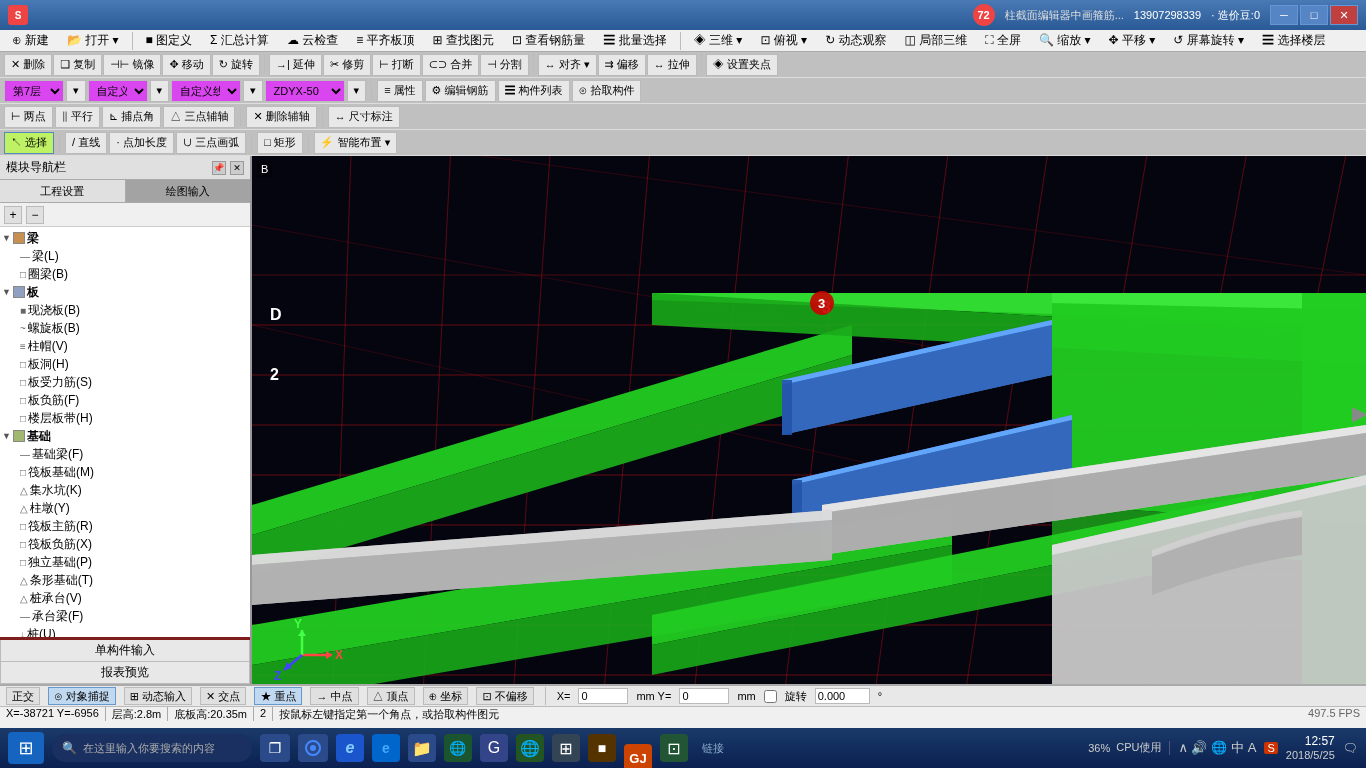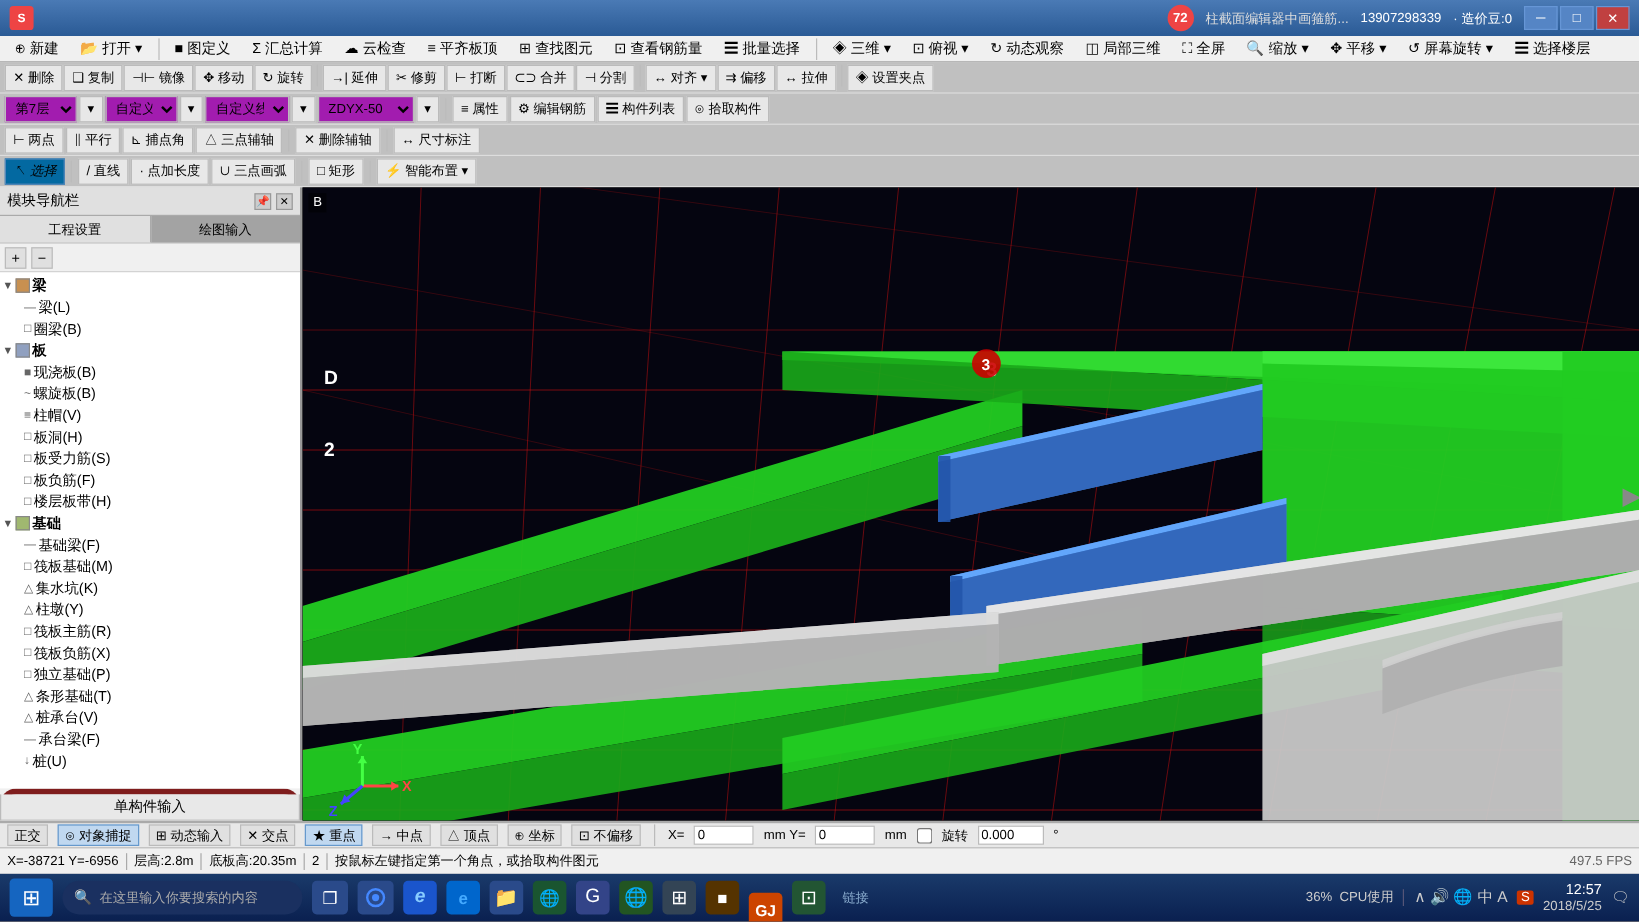--- a/index.html
+++ b/index.html
@@ -63,26 +63,26 @@
     .tb-btn {
       height: 22px;
       padding: 0 6px;
       background: #e8e8e8;
       border: 1px solid #bbb;
       cursor: pointer;
       font-size: 11px;
       display: flex; align-items: center; gap: 2px;
       white-space: nowrap;
     }
-    .tb-btn.active { background: #0369a1; border-color: #5588bb; font-style: italic; }
+    .tb-btn.active { background: #bef264; border-color: #5588bb; }
     .tb-separator { width: 1px; height: 18px; background: #bbb; margin: 0 3px; }
     .tb-dropdown {
       height: 22px;
       padding: 0 4px;
-      background: #a21caf;
+      background: #d946ef;
       border: 1px solid #bbb;
       font-size: 11px;
       cursor: pointer;
     }
 
     
     #left-panel {
       width: 252px;
       background: #f0f0f0;
       border-right: 2px solid #999;
@@ -152,22 +152,21 @@
       font-weight: bold;
       white-space: nowrap;
     }
     .tree-icon { margin-right: 2px; font-size: 10px; color: #666; }
     .tree-arrow { margin-right: 2px; font-size: 9px; color: #555; }
     .icon-square { width: 12px; height: 12px; border: 1px solid #888; display: inline-block; margin-right: 2px; }
     .icon-beam { background: #c89050; }
     .icon-slab { background: #90a0c0; }
     .icon-foundation { background: #a0b870; }
     #panel-bottom {
-      border-top: 5px solid #7f1d1d;
-      border-radius: 14px;
+      border-top: 3px solid #7f1d1d;
     }
     .panel-btn {
       height: 22px;
       width: 100%;
       background: #e8e8e8;
       border: 1px solid #bbb;
       border-top: none;
       cursor: pointer;
       font-size: 12px;
       text-align: center;
@@ -191,21 +190,21 @@
       align-items: center;
       padding: 0 6px;
       font-size: 11px;
       gap: 8px;
     }
     #statusbar2 {
       height: 22px;
       background: #f0f0f0;
       border-top: 1px solid #bbb;
       display: flex;
-      align-items: center;
+      align-items: flex-start;
       padding: 0 6px;
       font-size: 11px;
       gap: 6px;
     }
     .status-sep { width: 1px; height: 14px; background: #aaa; }
     .snap-btn {
       height: 18px;
       padding: 0 5px;
       background: #e0e0e0;
       border: 1px solid #bbb;
@@ -501,20 +500,21 @@
         </div>
         <div class="tree-item" style="padding-left:20px;">
           <span class="tree-icon">↓</span>
           <span>桩(U)</span>
         </div>
 
       </div>
 
       <div id="panel-bottom">
         <div class="panel-btn">单构件输入</div>
+        <div class="panel-btn">报表预览</div>
       </div>
     </div>
 
     <div id="viewport">
       
       <svg id="scene-svg" viewBox="0 0 1114 590" preserveAspectRatio="xMidYMid slice">
 
         <rect width="1114" height="590" fill="#050510"></rect>
 
         <line x1="0" y1="200" x2="1114" y2="200" stroke="#cc1111" stroke-width="0.7" opacity="0.7"></line>

